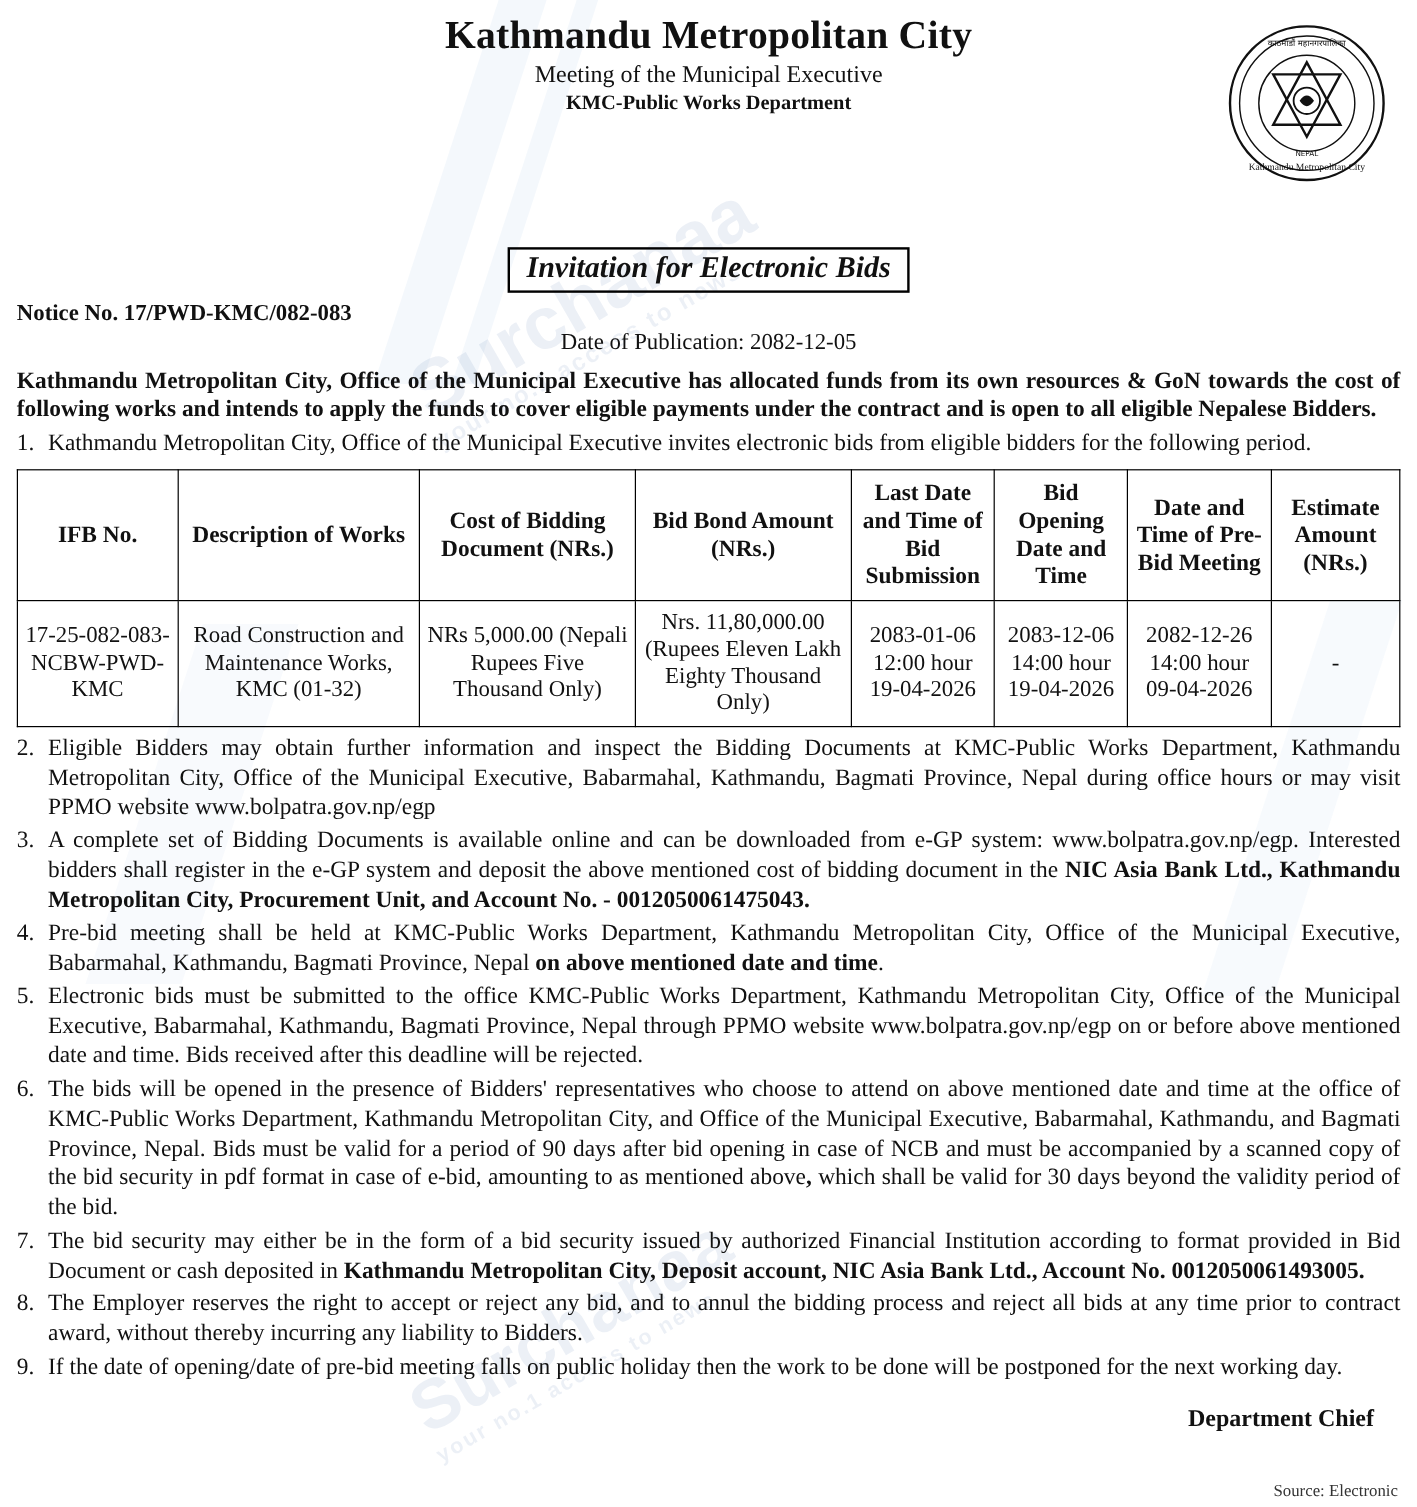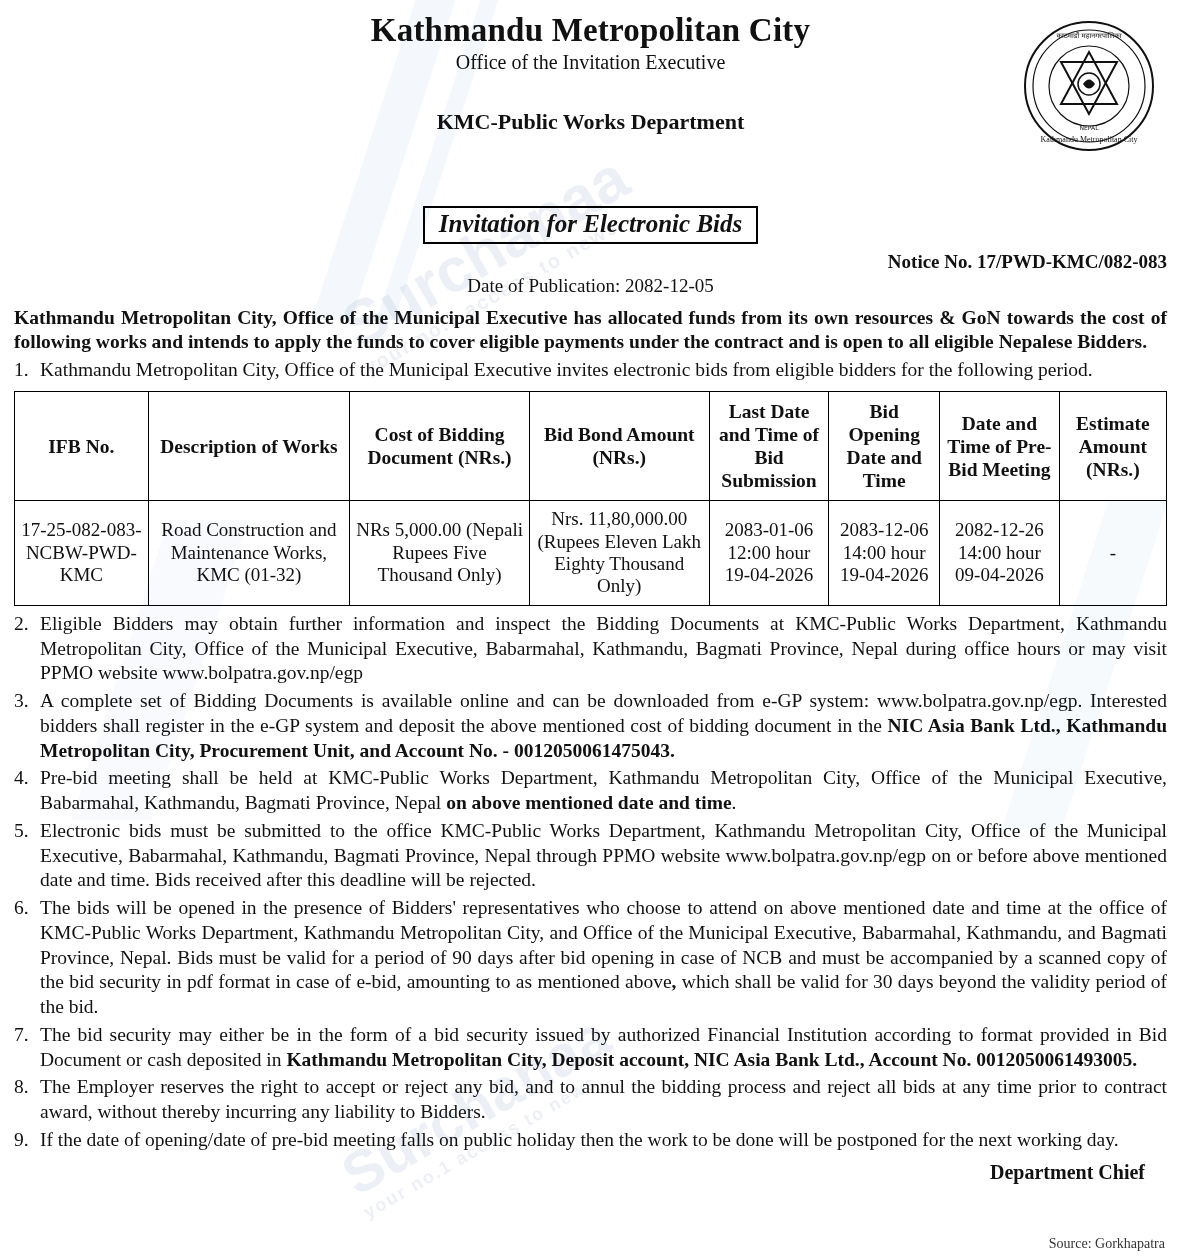--- a/index.html
+++ b/index.html
@@ -85,35 +85,35 @@
     margin: 4px 0 0 0;
   }
   .title-np {
     font-size: 30px;
     font-weight: bold;
     line-height: 1.1;
     margin: 2px 0 4px 0;
     font-family: "DejaVu Sans", sans-serif;
   }
   .sub1 { font-size: 20px; line-height: 1.25; margin-top: 2px; }
-  .sub2 { font-size: 22px; font-weight: bold; line-height: 1.25; margin-top: 33px; }
+  .sub2 { font-size: 17px; font-weight: bold; line-height: 1.25; }
   .sub3 { font-size: 19px; line-height: 1.3; }
 
   .invitation-wrap { text-align: center; margin-top: 22px; }
   .invitation {
     display: inline-block;
     border: 2px solid #000;
     padding: 2px 14px 4px 14px;
     font-size: 25px;
     font-weight: bold;
     font-style: italic;
     line-height: 1.1;
   }
   .notice-no {
-    text-align: right;
+    text-align: left;
     font-size: 19px;
     font-weight: bold;
     margin-top: 7px;
     font-family: Liberation Serif, serif;
   }
   .pub-date {
     text-align: center;
     font-size: 19px;
     margin-top: 2px;
   }
@@ -162,21 +162,21 @@
     font-weight: bold;
     font-size: 19.5px;
     padding: 8px 4px;
   }
   table.ifb td { font-size: 19px; padding: 7px 4px; }
 
   .dept-chief {
     text-align: right;
     font-size: 20px;
     font-weight: bold;
-    margin-top: 8px;
+    margin-top: 18px;
     padding-right: 22px;
   }
   .source {
     position: absolute;
     right: 16px;
     bottom: 4px;
     font-size: 14px;
     font-family: "Liberation Serif", serif;
     color: #333;
     z-index: 3;
@@ -212,21 +212,21 @@
           <polygon points="68,96 40,44 96,44" fill="none" stroke="#111" stroke-width="2"></polygon>
           <circle cx="68" cy="66" r="11" fill="none" stroke="#111" stroke-width="1.5"></circle>
           <path d="M62 66 q6 -9 12 0 q-6 9 -12 0 z" fill="#111"></path>
           <text x="68" y="20" font-size="7" text-anchor="middle" font-family="DejaVu Sans, sans-serif" fill="#111">काठमाडौं महानगरपालिका</text>
           <text x="68" y="124" font-size="8" text-anchor="middle" font-family="Liberation Serif, serif" fill="#111">Kathmandu Metropolitan City</text>
           <text x="68" y="112" font-size="6" text-anchor="middle" font-family="DejaVu Sans, sans-serif" fill="#111">NEPAL</text>
         </svg>
       </div>
 
       <div class="title-en">Kathmandu Metropolitan City</div>
-      <div class="sub1">Office of the Invitation Executive</div>
+      <div class="sub1">Meeting of the Municipal Executive</div>
       <div class="sub2">KMC-Public Works Department</div>
     </div>
 
     <div class="invitation-wrap">
       <div class="invitation">Invitation for Electronic Bids</div>
     </div>
     <div class="notice-no">Notice No. 17/PWD-KMC/082-083</div>
     <div class="pub-date">Date of Publication: 2082-12-05</div>
 
     <div class="intro">Kathmandu Metropolitan City, Office of the Municipal Executive has allocated funds from its own resources &amp; GoN towards the cost of following works and intends to apply the funds to cover eligible payments under the contract and is open to all eligible Nepalese Bidders.</div>
@@ -304,14 +304,14 @@
         </div>
         <div class="clause">
           <div class="num">9.</div>
           <div class="txt"><span>If the date of opening/date of pre-bid meeting falls on public holiday then the work to be done will be postponed for the next working day.</span></div>
         </div>
       </div>
 
     <div class="dept-chief">Department Chief</div>
   </div>
 
-  <div class="source">Source: Gorkhapatra</div>
+  <div class="source">Source: Electronic</div>
 </div>
 
 </body></html>

